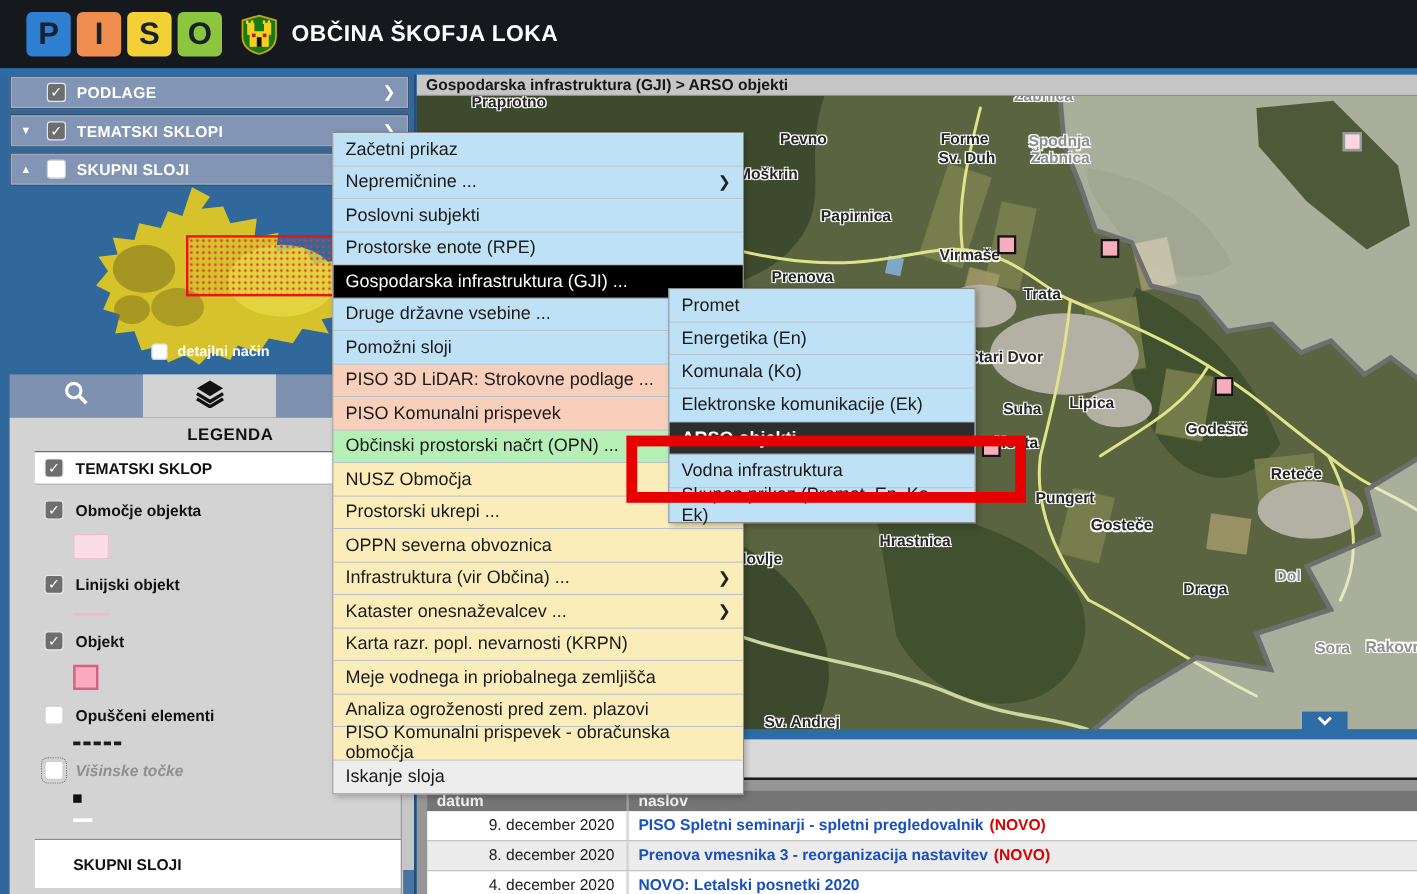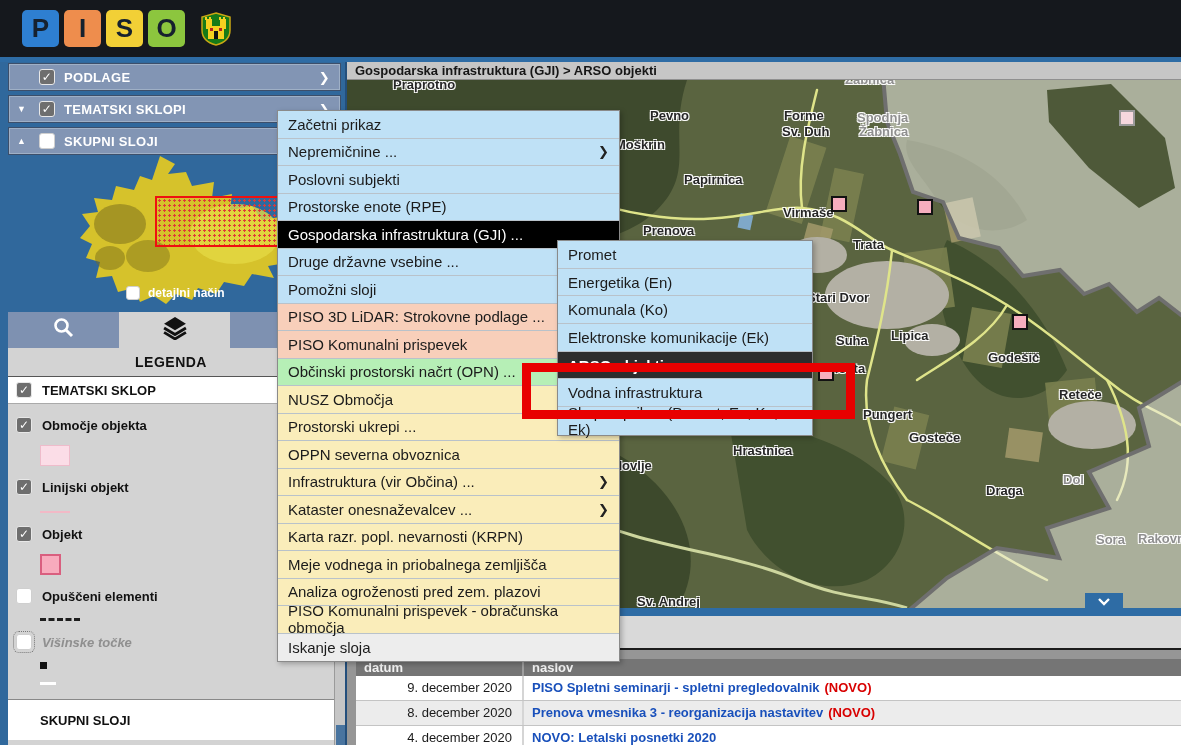--- a/index.html
+++ b/index.html
@@ -36,21 +36,21 @@
           background-image:radial-gradient(circle,#e03838 1px,transparent 1.4px);background-size:5px 5px;
           box-sizing:border-box;}
   .detailrow{position:absolute;left:126px;top:224px;display:flex;align-items:center;}
   .detailrow .cb{width:14px;height:14px;}
   .detaillbl{color:#fff;font-weight:bold;font-size:12px;margin-left:8px;}
 
   .tabs{position:absolute;left:8px;top:250px;width:333px;height:36px;display:flex;}
   .tab{width:111px;height:36px;background:#7e91b1;display:flex;align-items:center;justify-content:center;}
   .tab.active{background:#d3d3d3;}
 
-  .panel{position:absolute;left:8px;top:286px;width:326px;height:397px;background:#d3d3d3;overflow:hidden;}
+  .panel{position:absolute;left:8px;top:286px;width:326px;height:397px;background:#d3d3d3;overflow:hidden;padding-left:21px;}
   .legendtitle{height:28px;display:flex;align-items:center;justify-content:center;
                font-weight:bold;font-size:14px;color:#111;border-bottom:1px solid #555;letter-spacing:.5px;}
   .grouprow{height:26px;background:#fff;display:flex;align-items:center;border-bottom:1px solid #aaa;}
   .grouprow .cb,.litem .cb{margin-left:8px;}
   .grouplbl{font-weight:bold;font-size:13px;color:#111;margin-left:10px;}
   .litem{margin-top:13px;display:flex;align-items:center;}
   .lilbl{font-weight:bold;font-size:13px;color:#111;margin-left:10px;}
   .lilbl.disabled{color:#8f8f8f;font-style:italic;}
   .cb.focus{outline:1px dotted #777;outline-offset:2px;}
   .sym{margin-left:32px;margin-top:12px;}
@@ -135,20 +135,21 @@
       <rect x="4" y="5" width="2" height="3" fill="#f5d020"></rect>
         <rect x="8" y="5" width="2" height="3" fill="#f5d020"></rect>
       <rect x="18" y="5" width="2" height="3" fill="#f5d020"></rect>
         <rect x="22" y="5" width="2" height="3" fill="#f5d020"></rect>
       <rect x="7" y="14" width="16" height="13" fill="#f5d020"></rect>
       <rect x="13" y="19" width="4" height="8" fill="#111"></rect>
       <rect x="9" y="16" width="3" height="3" fill="#b02020"></rect>
         <rect x="18" y="16" width="3" height="3" fill="#b02020"></rect>
     </svg>
   </span>
+  <span class="apptitle">OBČINA ŠKOFJA LOKA</span>
 </div>
 <div class="bluestrip"></div>
 
 <div class="sidebar">
 
   <div class="panelbar" style="top:1px">
     <span class="cb checked ml-big">
         <span>✓</span>
       </span>
     <span class="pbl">PODLAGE</span>

